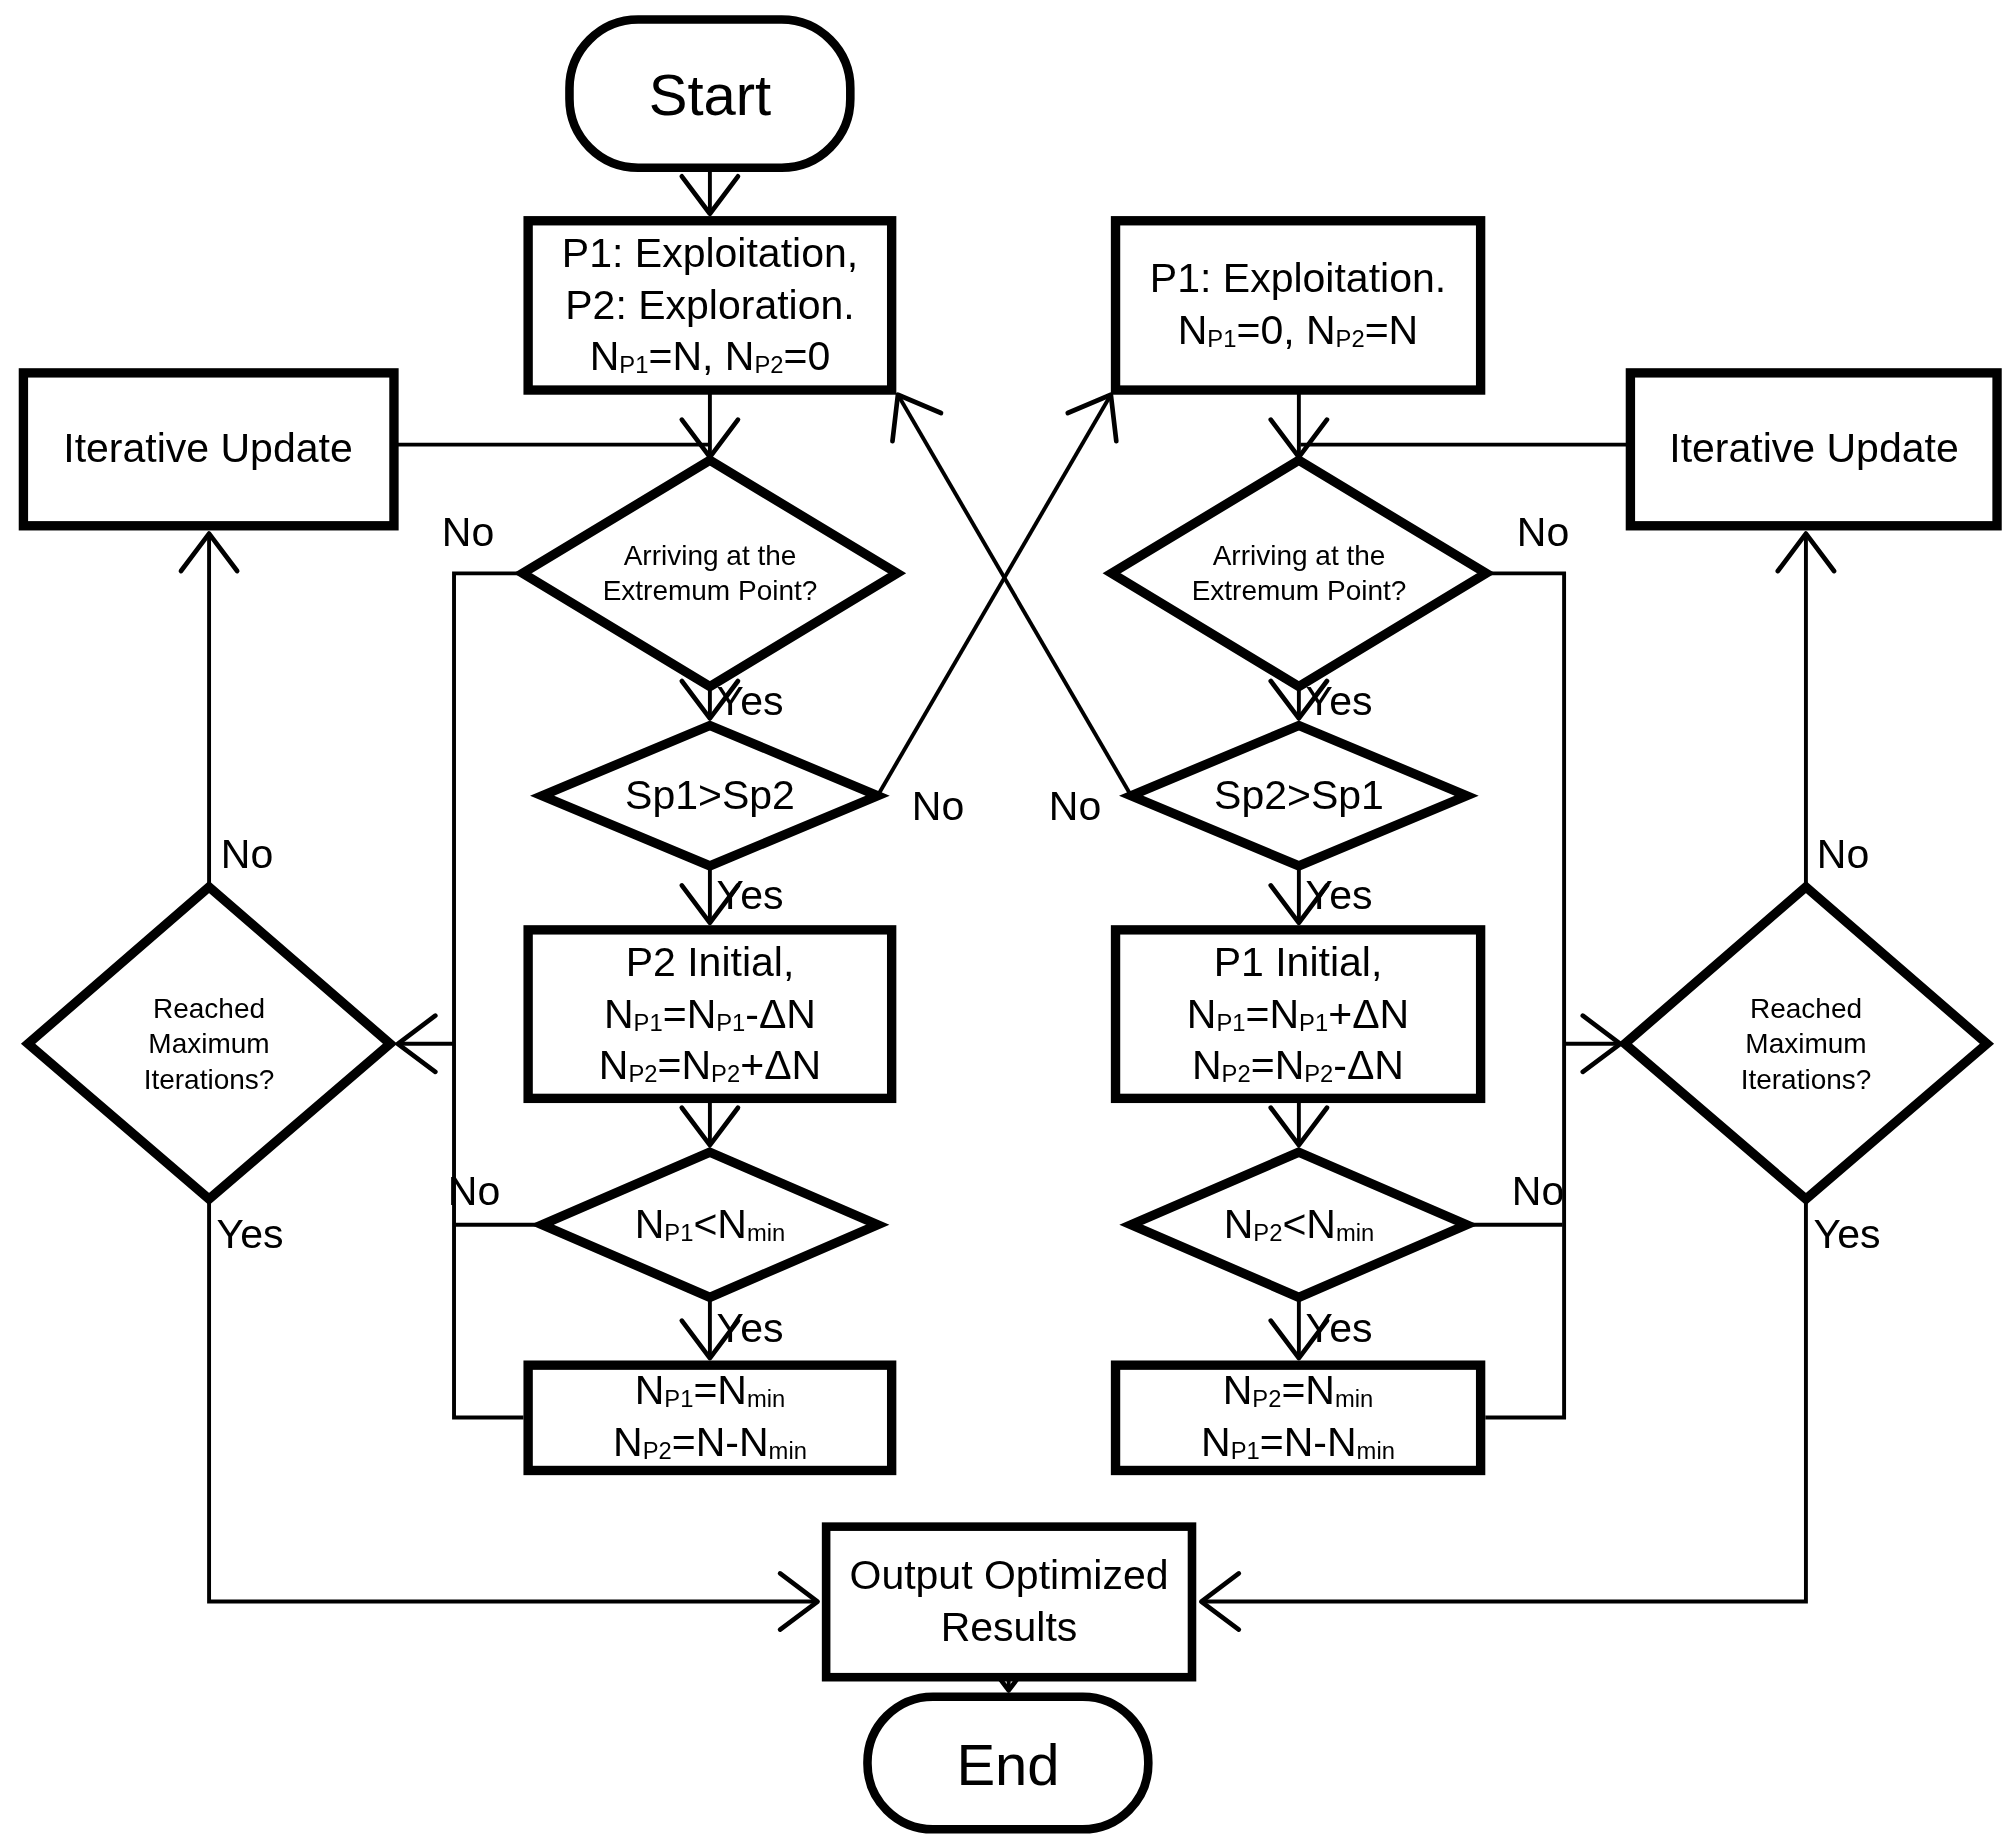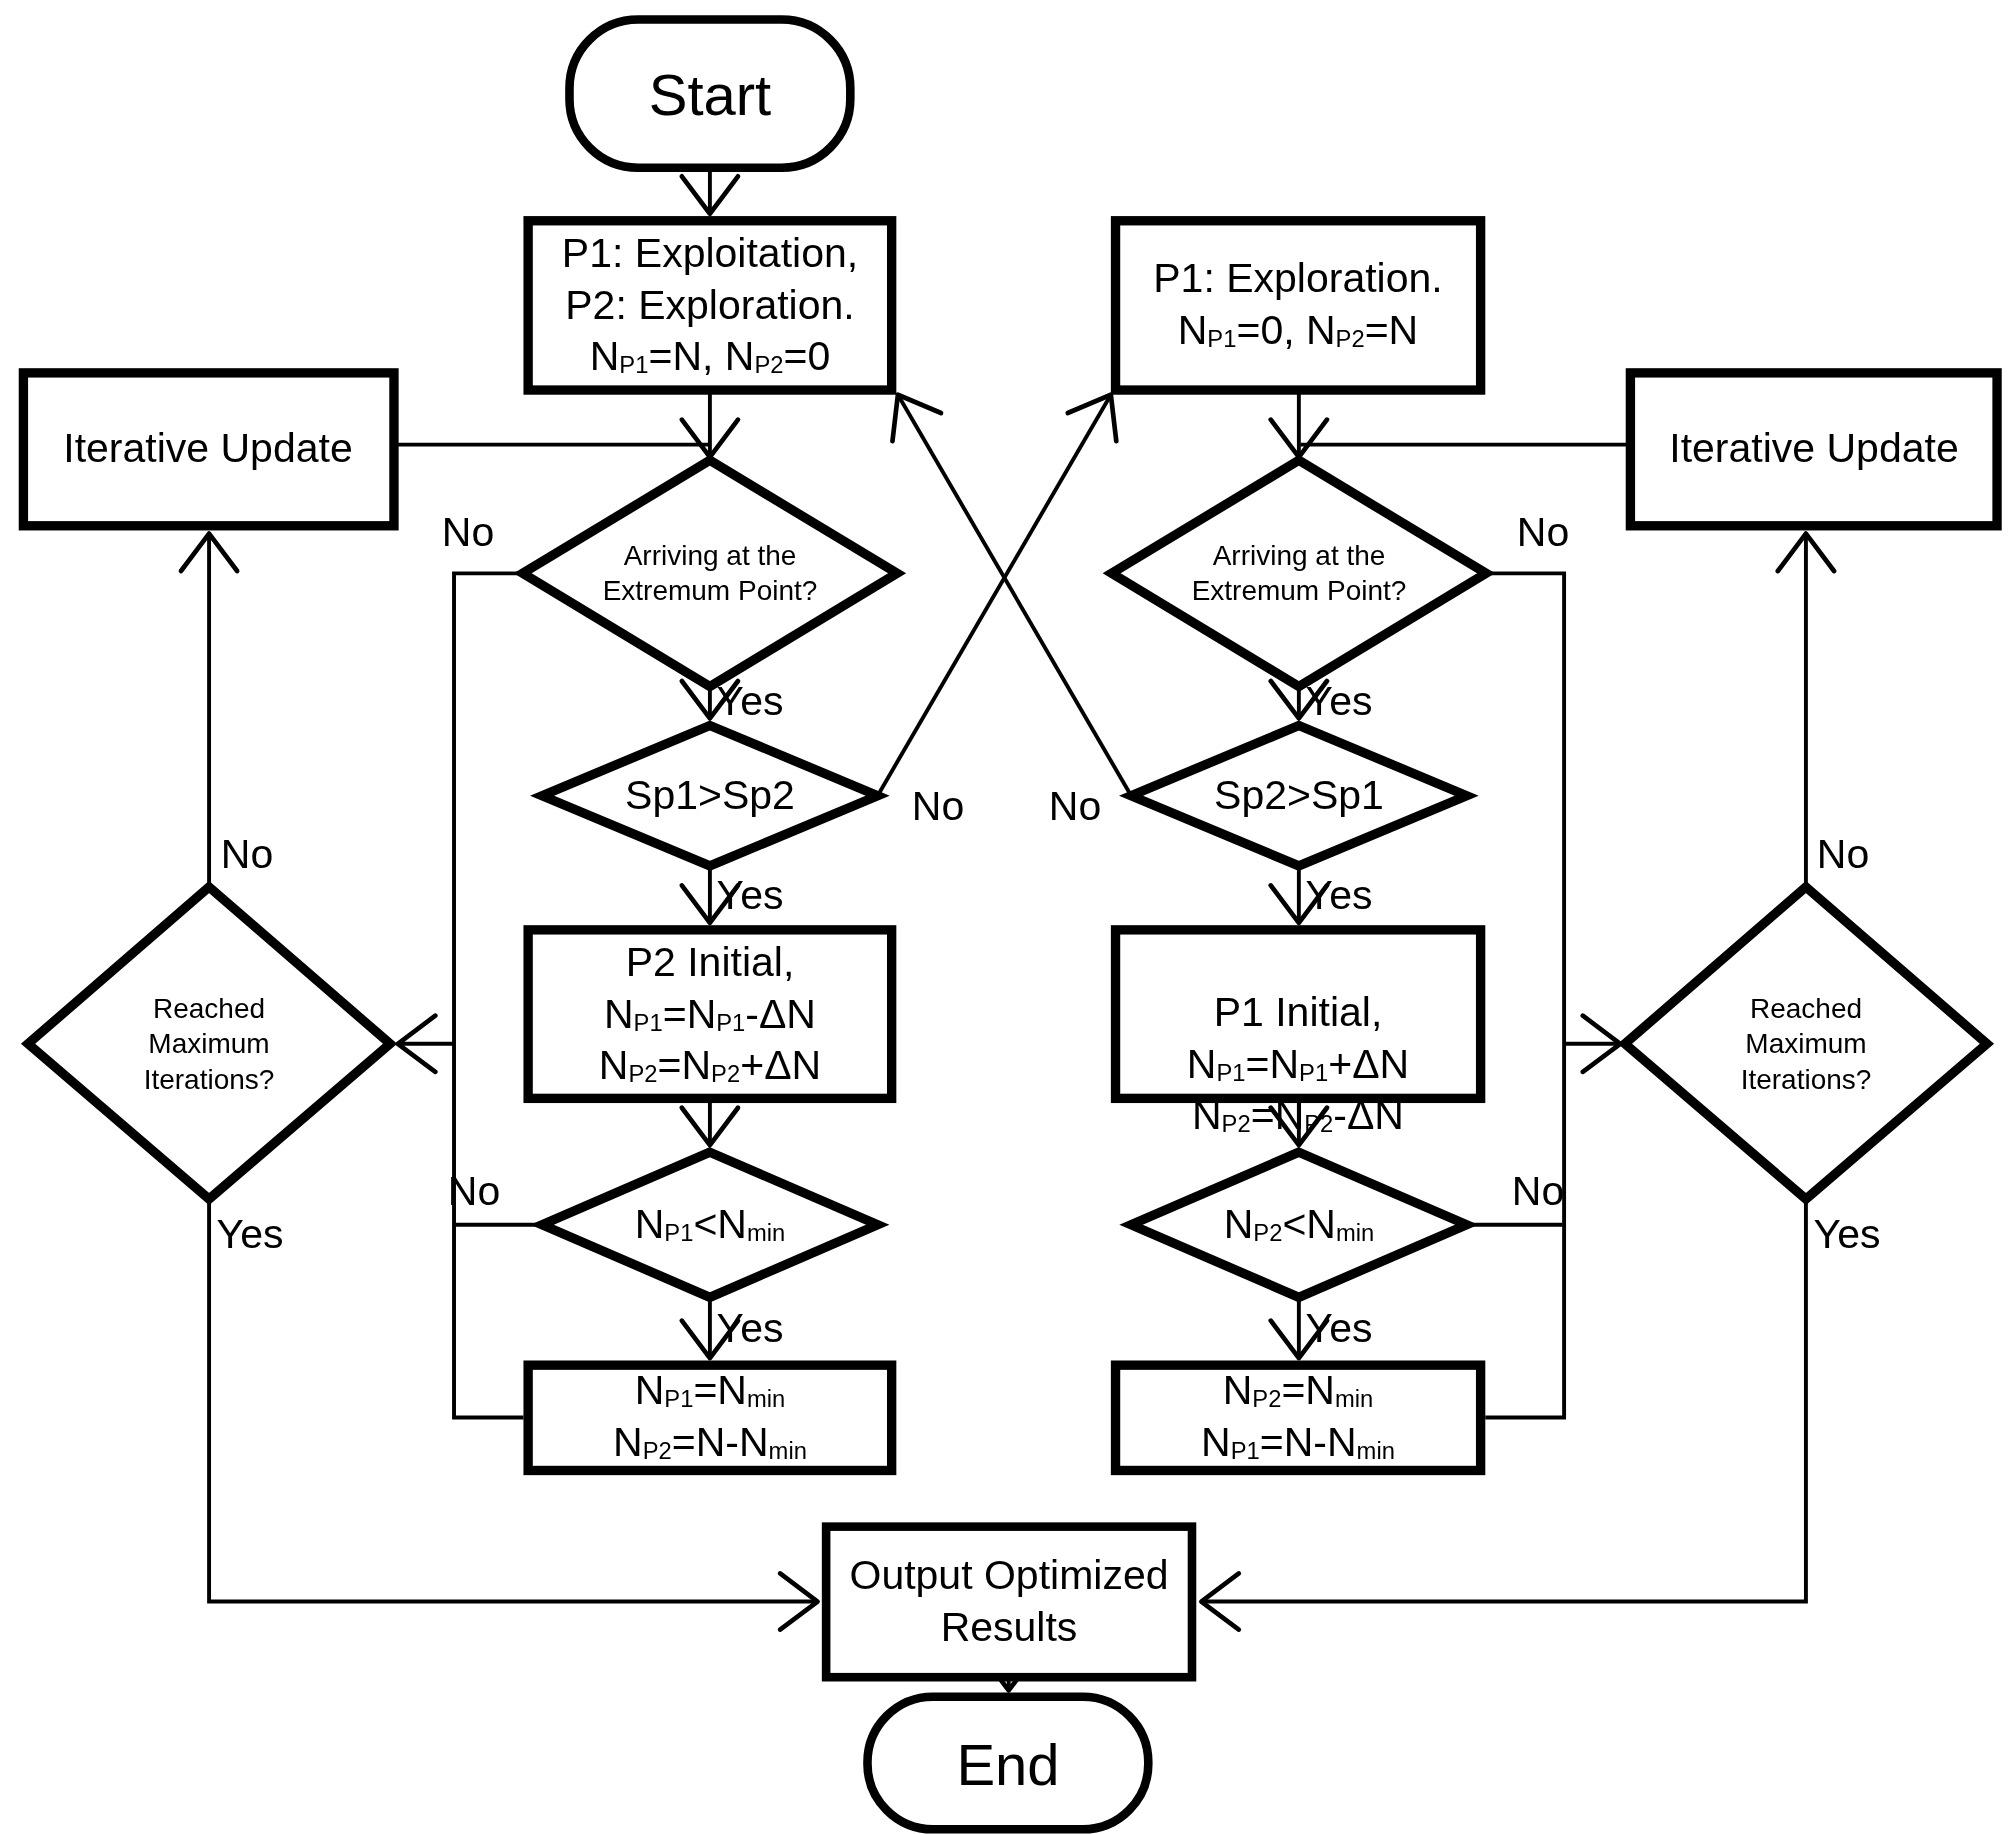--- a/index.html
+++ b/index.html
@@ -96,21 +96,21 @@
 
   <div class="lbl big" style="left:710px; top:95px;">Start</div>
 
   <div class="lbl" style="left:710px; top:305px;">
     <div>P1: Exploitation,</div>
     <div>P2: Exploration.</div>
     <div>N<sub>P1</sub>=N, N<sub>P2</sub>=0</div>
   </div>
 
   <div class="lbl" style="left:1298px; top:305px;">
-    <div>P1: Exploration.</div>
+    <div>P1: Exploitation.</div>
     <div>N<sub>P1</sub>=0, N<sub>P2</sub>=N</div>
   </div>
 
   <div class="lbl" style="left:208px; top:449px;">Iterative Update</div>
   <div class="lbl" style="left:1814px; top:449px;">Iterative Update</div>
 
   <div class="lbl small" style="left:710px; top:573px;">
     <div>Arriving at the</div>
     <div>Extremum Point?</div>
   </div>
@@ -122,21 +122,21 @@
 
   <div class="lbl" style="left:710px; top:796px;">Sp1&gt;Sp2</div>
   <div class="lbl" style="left:1299px; top:796px;">Sp2&gt;Sp1</div>
 
   <div class="lbl" style="left:710px; top:1014px;">
     <div>P2 Initial,</div>
     <div>N<sub>P1</sub>=N<sub>P1</sub>-ΔN</div>
     <div>N<sub>P2</sub>=N<sub>P2</sub>+ΔN</div>
   </div>
 
-  <div class="lbl" style="left:1298px; top:1064px;">
+  <div class="lbl" style="left:1298px; top:1014px;">
     <div>P1 Initial,</div>
     <div>N<sub>P1</sub>=N<sub>P1</sub>+ΔN</div>
     <div>N<sub>P2</sub>=N<sub>P2</sub>-ΔN</div>
   </div>
 
   <div class="lbl" style="left:710px; top:1225px;">N<sub>P1</sub>&lt;N<sub>min</sub></div>
   <div class="lbl" style="left:1299px; top:1225px;">N<sub>P2</sub>&lt;N<sub>min</sub></div>
 
   <div class="lbl" style="left:710px; top:1417px;">
     <div>N<sub>P1</sub>=N<sub>min</sub></div>

